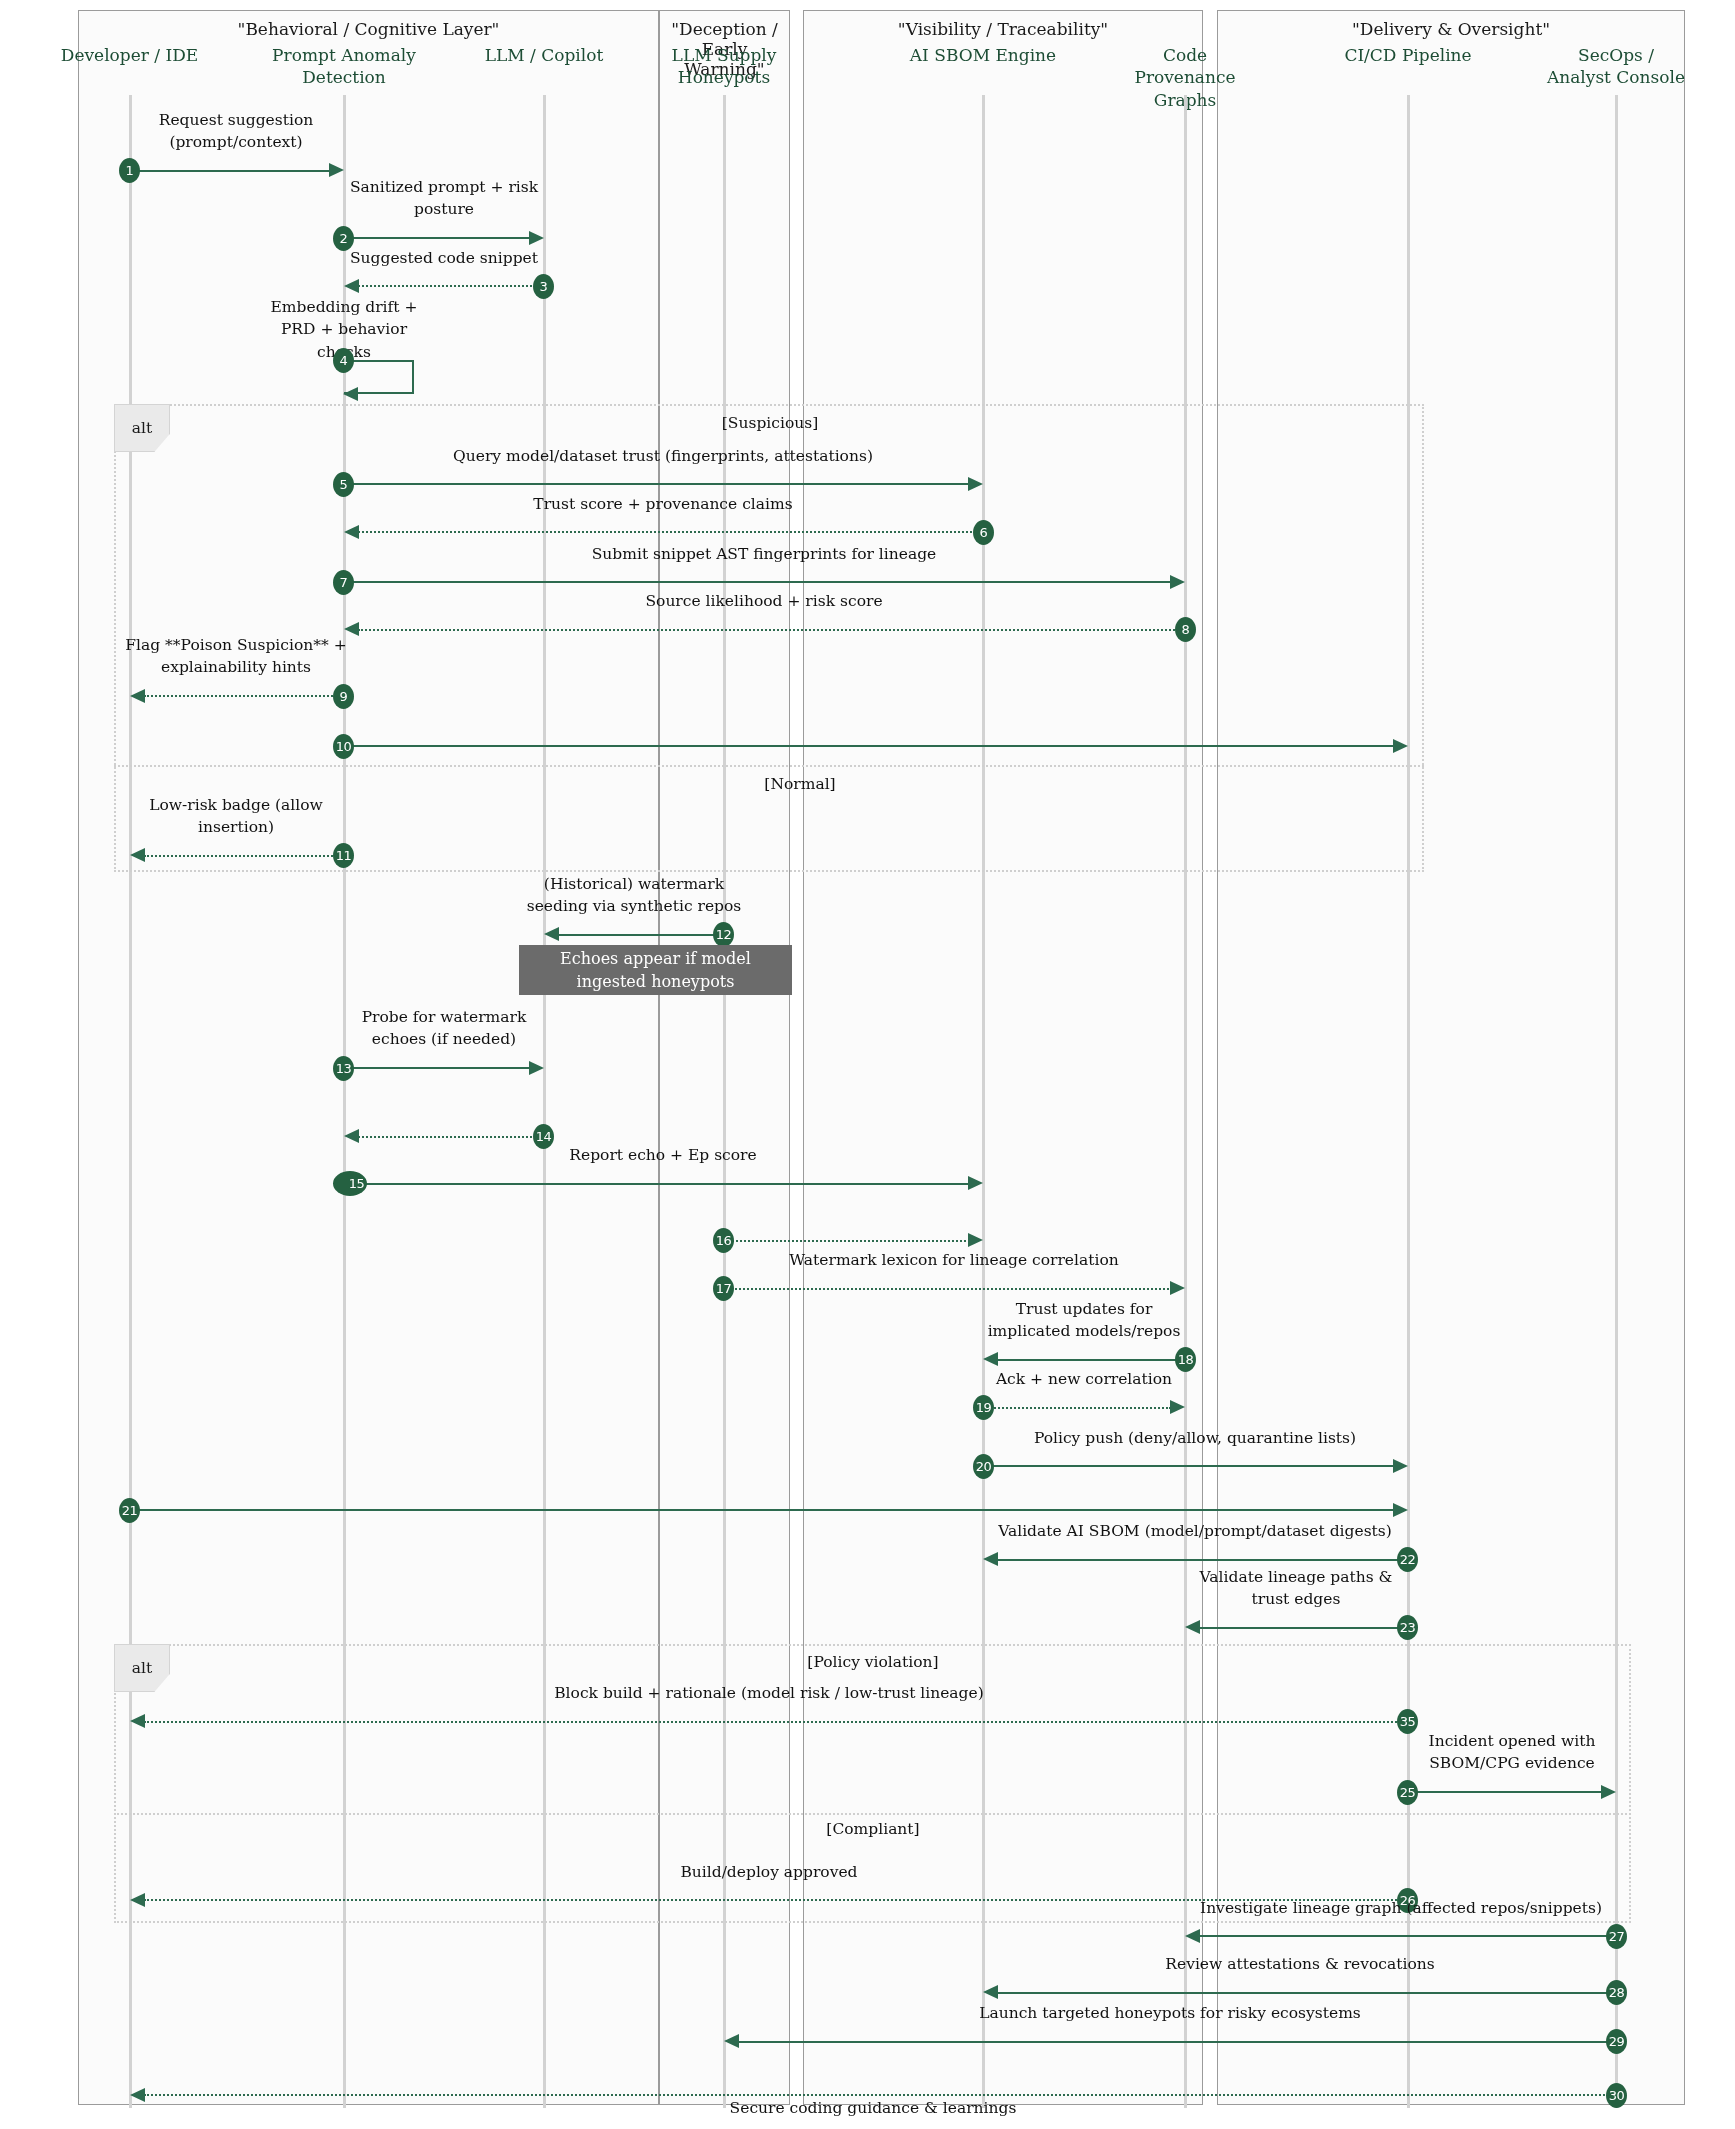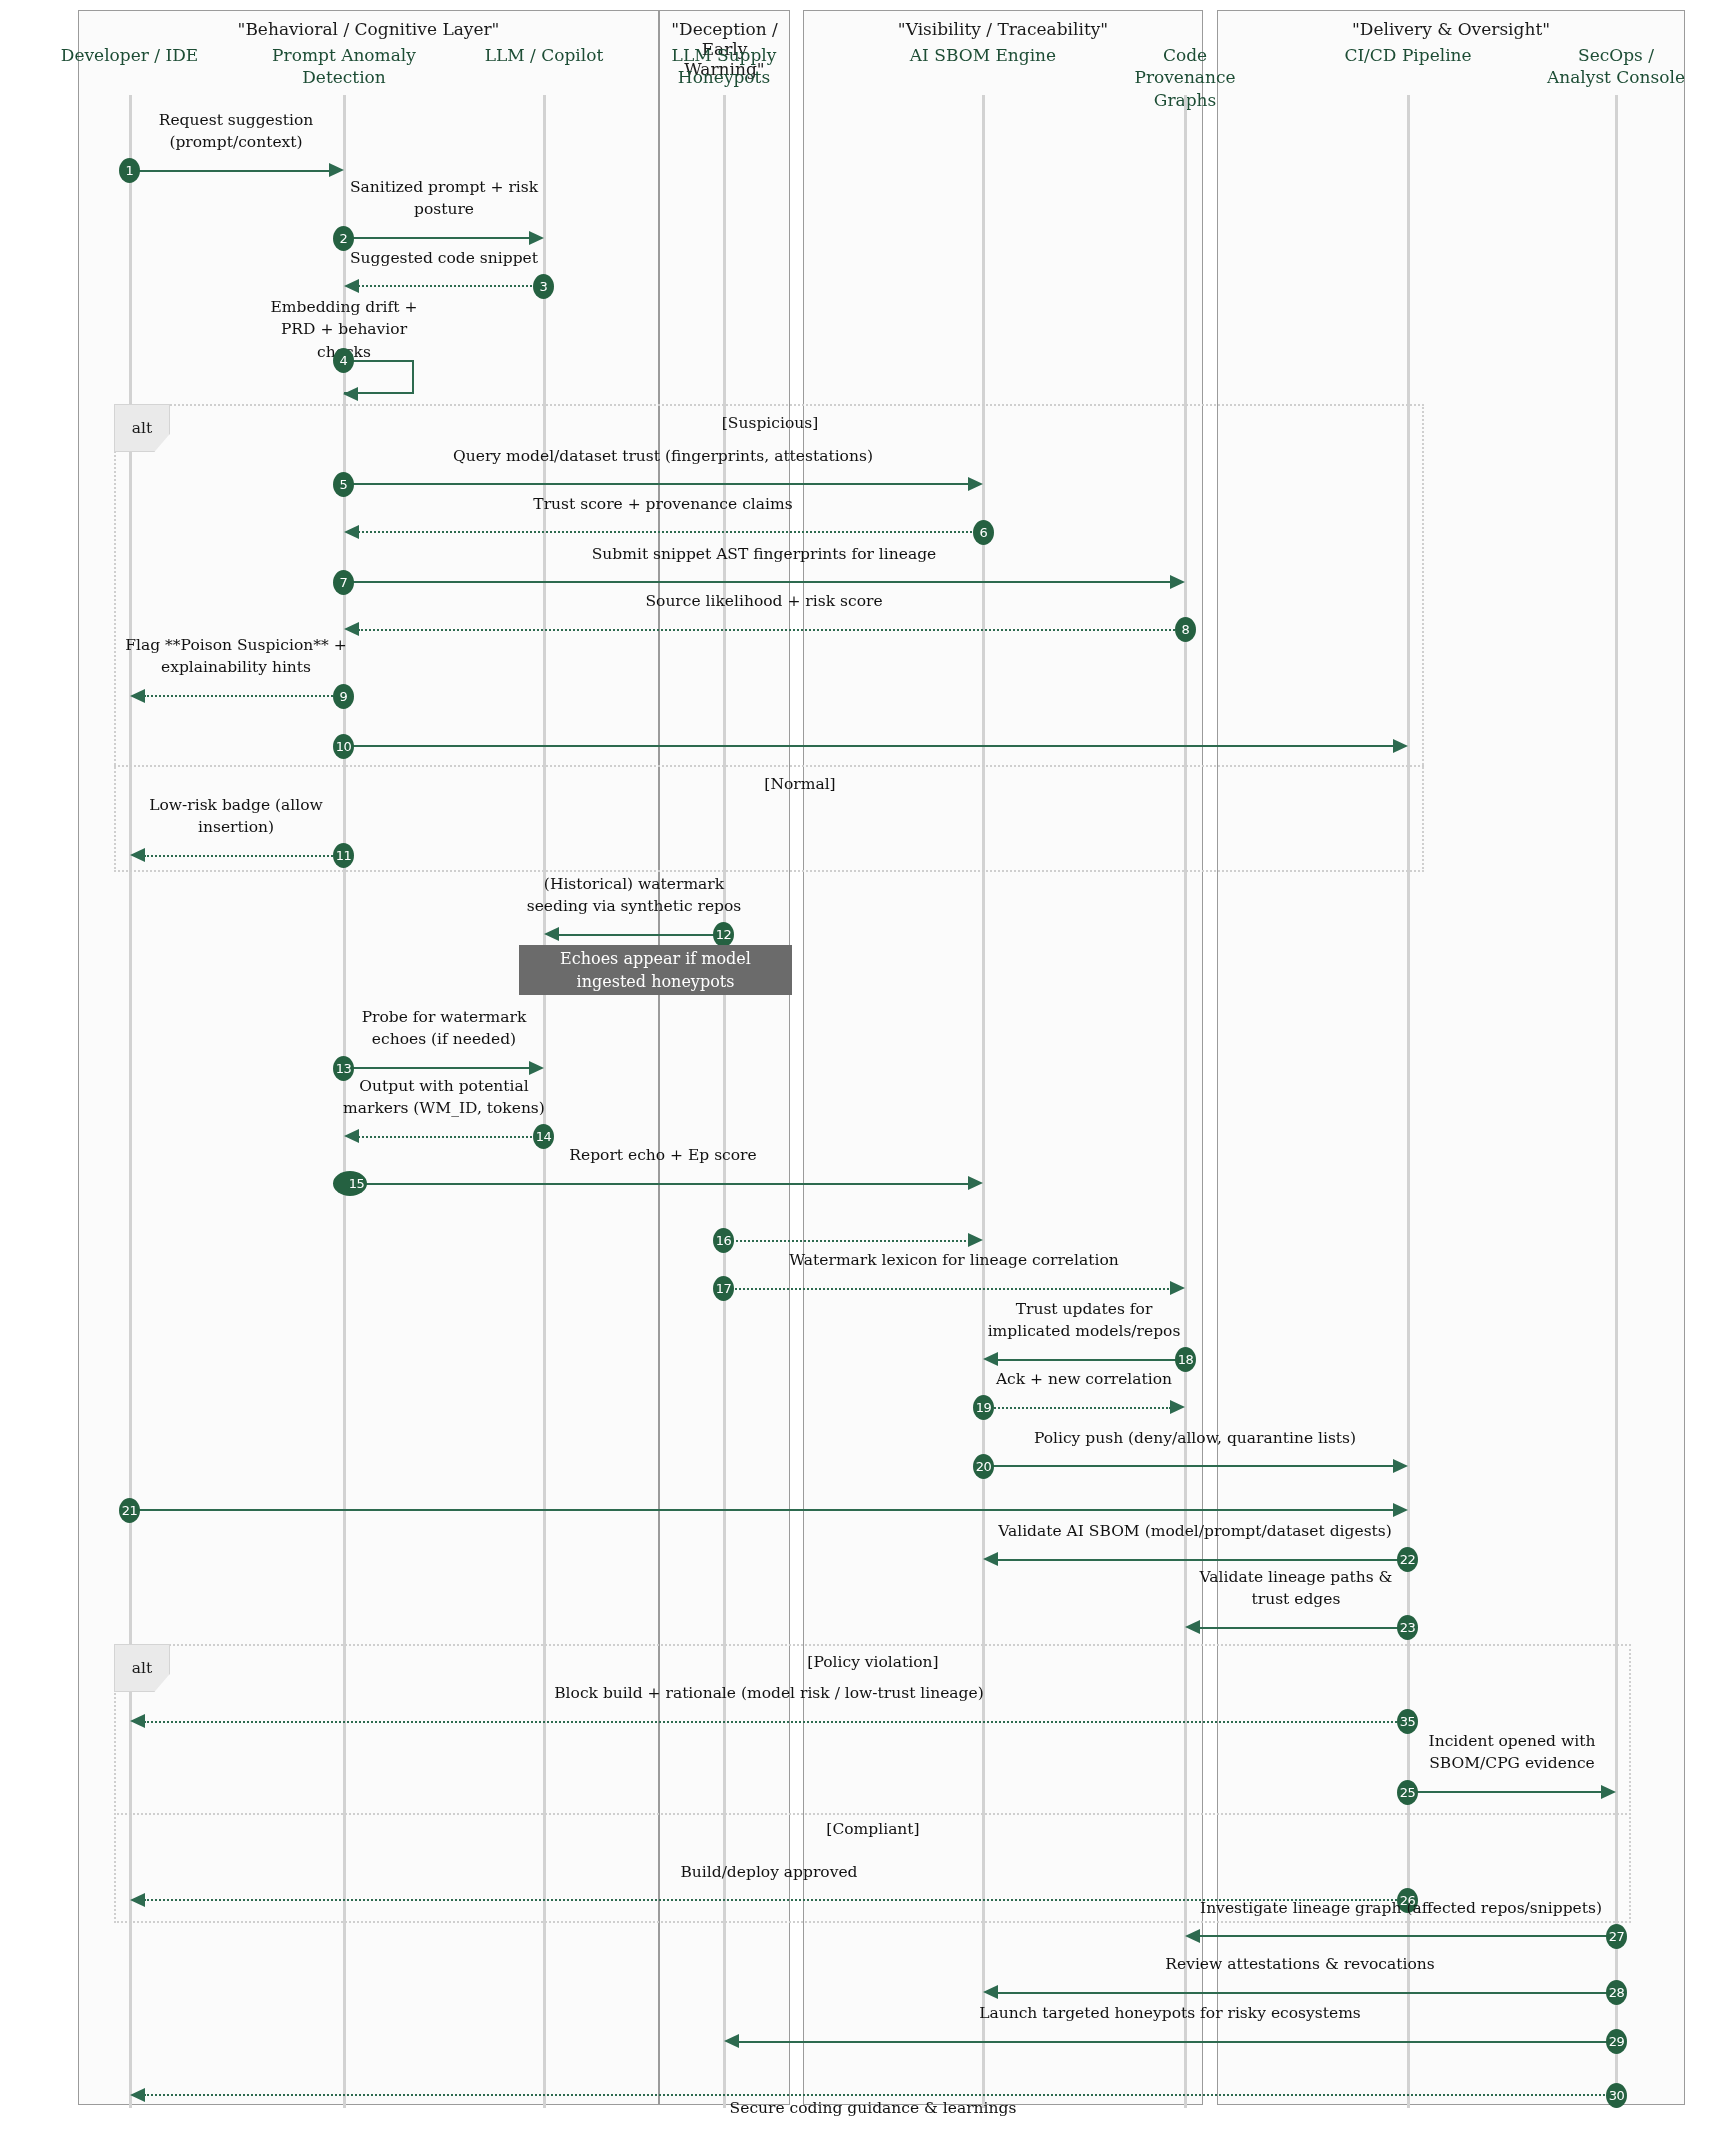--- a/index.html
+++ b/index.html
@@ -110,21 +110,20 @@
     <div class="msg-line" style="left: 558px; top: 934px; width: 166px;"></div>
     <div class="arrow-l" style="left: 544px; top: 927px;"></div>
     <div class="msg-text" style="left: 284px; top: 873px; width: 700px;">(Historical) watermark<br>seeding via synthetic repos</div>
     <div class="seq-badge" style="left: 713px; top: 922px;">12</div>
     <div class="msg-line" style="left: 344px; top: 1067px; width: 186px;"></div>
     <div class="arrow-r" style="left: 529px; top: 1061px;"></div>
     <div class="msg-text" style="left: 94px; top: 1006px; width: 700px;">Probe for watermark<br>echoes (if needed)</div>
     <div class="seq-badge" style="left: 333px; top: 1056px;">13</div>
     <div class="msg-line dotted" style="left: 358px; top: 1136px; width: 186px;"></div>
     <div class="arrow-l" style="left: 344px; top: 1129px;"></div>
-    <div class="msg-text" style="left: 94px; top: 1075px; width: 700px;">Output with potential<br>markers (WM_ID, tokens)</div>
     <div class="seq-badge" style="left: 533px; top: 1124px;">14</div>
     <div class="msg-line" style="left: 344px; top: 1183px; width: 626px;"></div>
     <div class="arrow-r" style="left: 968px; top: 1176px;"></div>
     <div class="msg-text" style="left: 313px; top: 1144px; width: 700px;">Report echo + Ep score</div>
     <div class="seq-badge" style="left: 333px; top: 1171px; padding-left: 13px;">15</div>
     <div class="msg-line dotted" style="left: 724px; top: 1240px; width: 246px;"></div>
     <div class="arrow-r" style="left: 968px; top: 1233px;"></div>
     <div class="seq-badge" style="left: 713px; top: 1228px;">16</div>
     <div class="msg-line dotted" style="left: 724px; top: 1288px; width: 448px;"></div>
     <div class="arrow-r" style="left: 1170px; top: 1281px;"></div>

